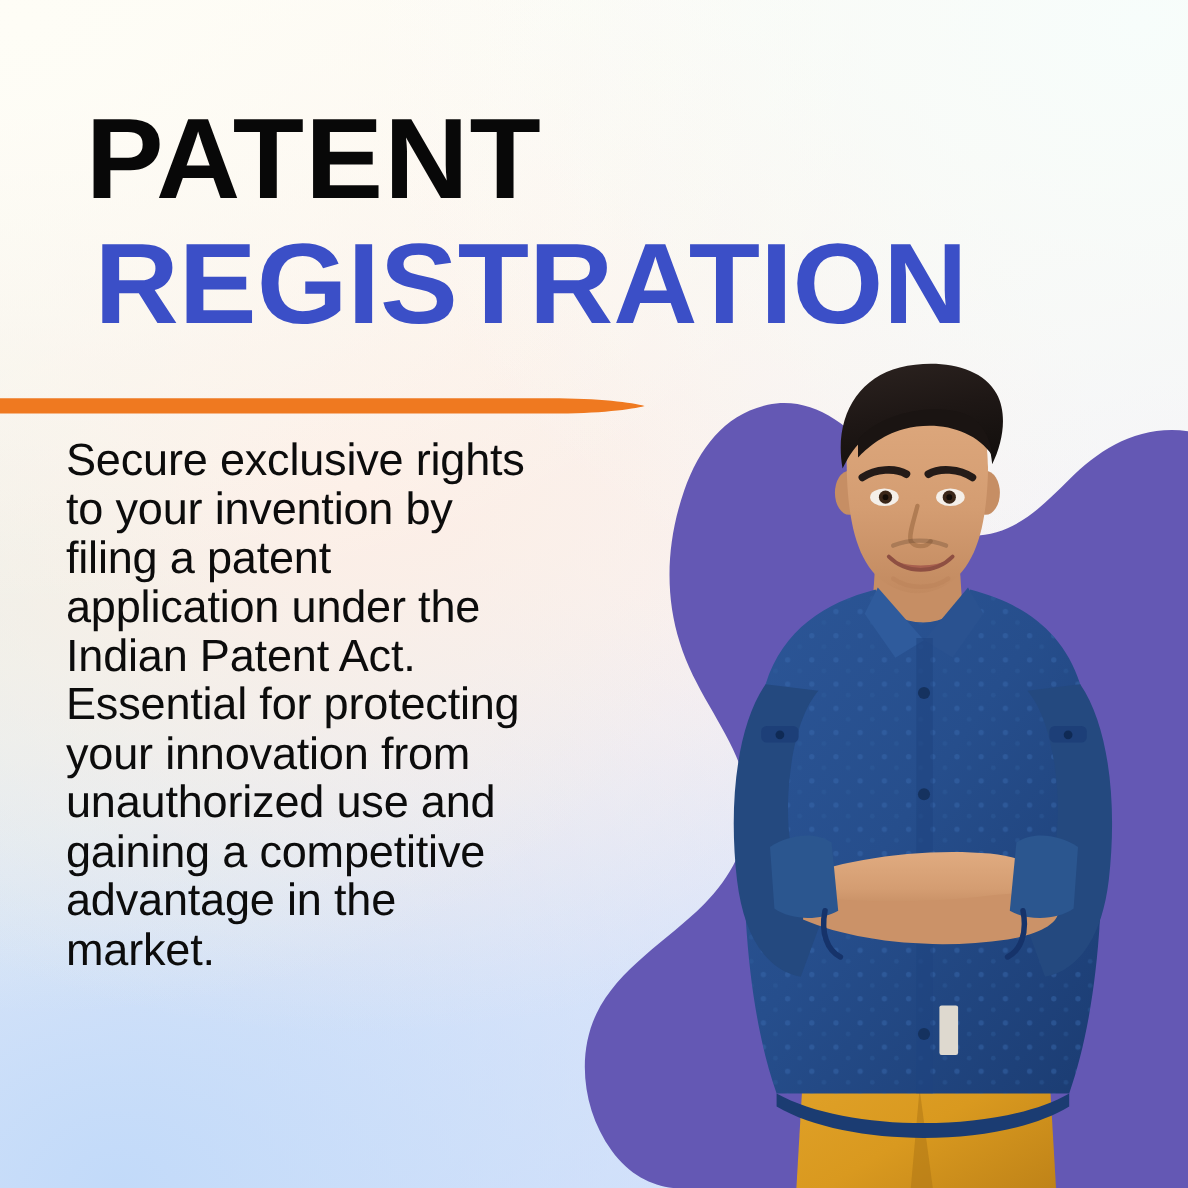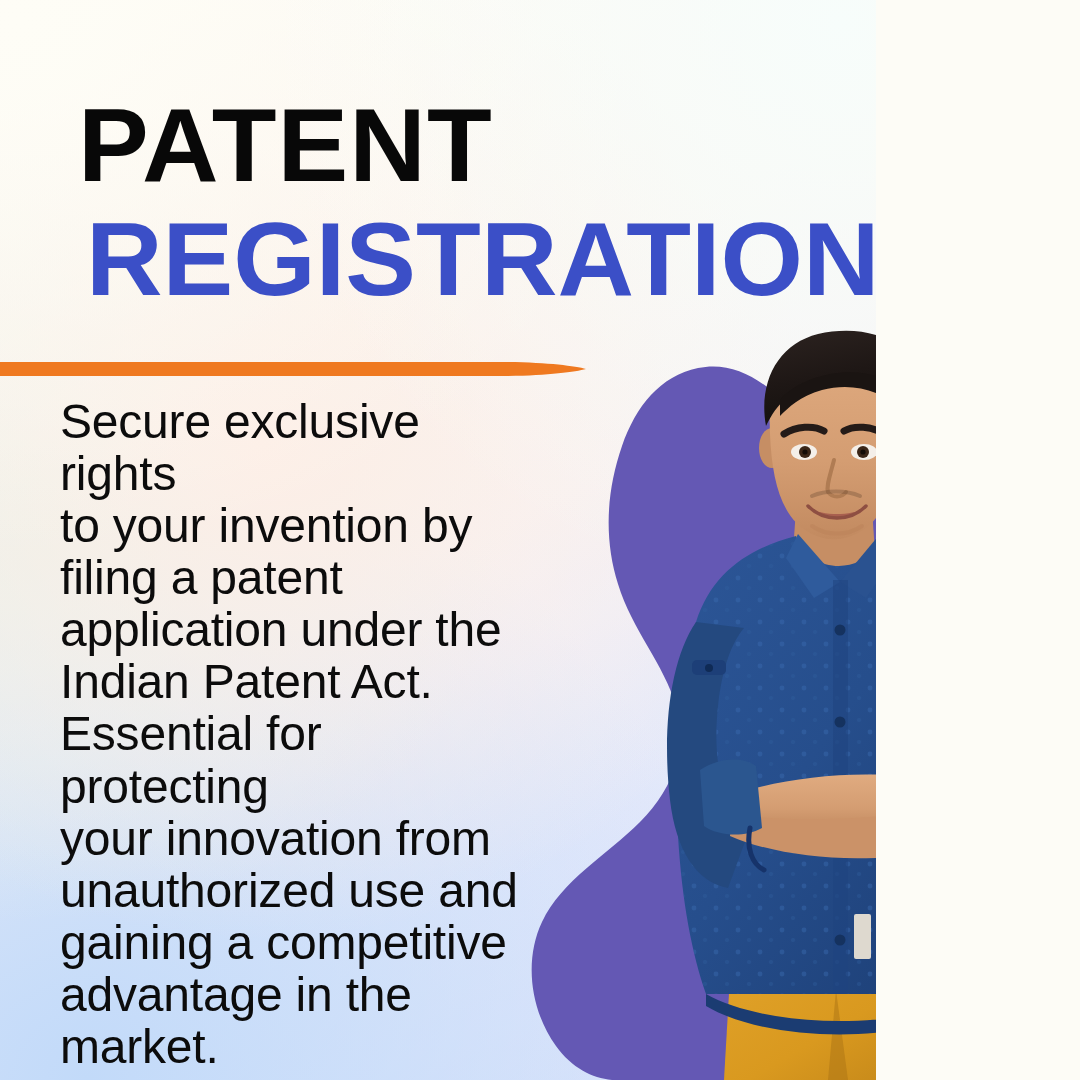--- a/index.html
+++ b/index.html
@@ -7,21 +7,21 @@
   html,body { width:1080px; height:1080px; }
   body {
     font-family:"Liberation Sans", sans-serif;
     overflow:hidden;
     position:relative;
     background:#fdfcf6;
   }
 
   .canvas {
     position:relative;
-    width:876px;
+    width:1080px;
     height:1080px;
     overflow:hidden;
   }
 
   
   .bg-base {
     position:absolute; inset:0;
     background:
       radial-gradient(115% 95% at 96% 2%,  #f7fdfb 0%,  rgba(247,253,251,0) 58%),
       radial-gradient(120% 80% at 2% 2%,   #fefdf6 0%,  rgba(254,253,246,0) 62%),
@@ -78,21 +78,21 @@
   .rule-wrap svg { display:block; }
 
   
   .body-copy {
     position:absolute;
     left:60px;
     top:396px;
     width:470px;
     z-index:6;
     font-family:"Liberation Sans", sans-serif;
-    font-size:48px;
+    font-size:41px;
     line-height:1.085;
     color:#0c0c0c;
     letter-spacing:-0.2px;
     white-space:pre-line;
   }
 
   
   .person {
     position:absolute;
     left:600px;

